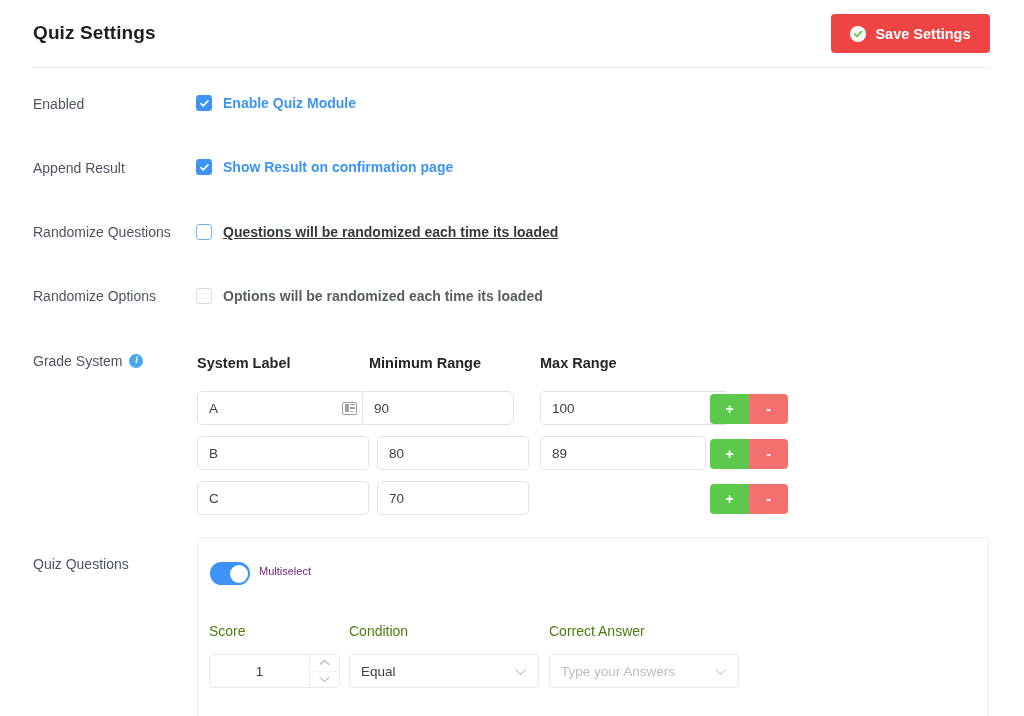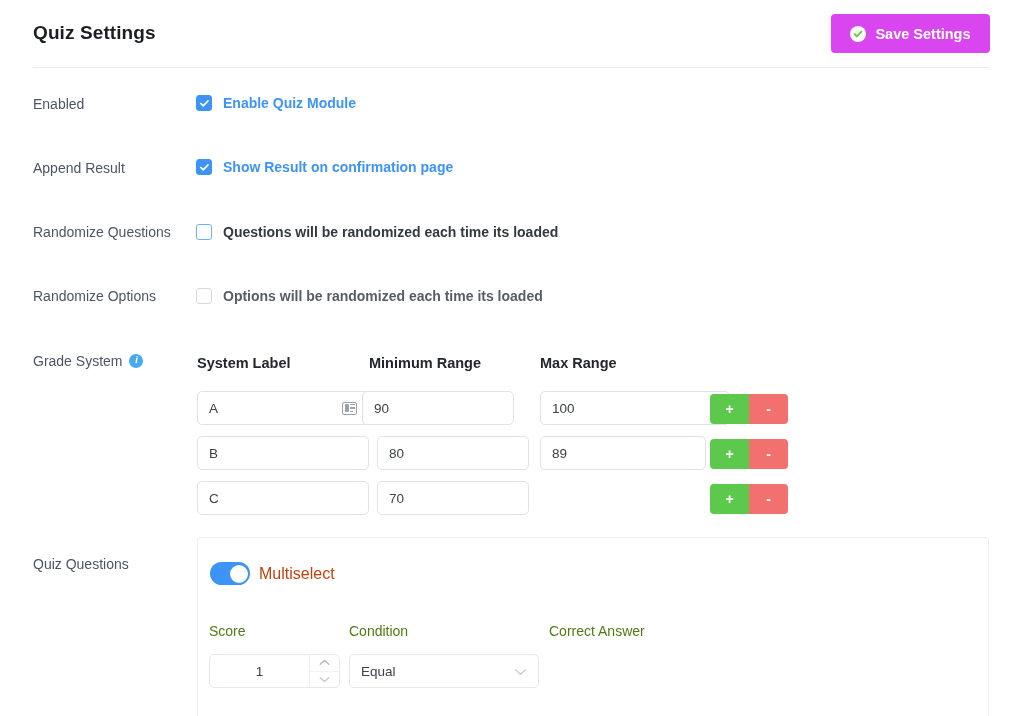--- a/index.html
+++ b/index.html
@@ -16,21 +16,21 @@
   .header {
     position: absolute; left: 0; top: 0; width: 1024px; height: 68px;
   }
   .page-title {
     position: absolute; left: 33px; top: 22px;
     font-size: 19px; font-weight: bold; color: #1b1f24; letter-spacing: .1px;
   }
   .save-btn {
     position: absolute; left: 831px; top: 14px;
     width: 159px; height: 39px;
-    background: #d946ef; border: none; border-radius: 4px;
+    background: #ef4444; border: none; border-radius: 4px;
     display: flex; align-items: center; justify-content: center; gap: 9px;
     cursor: pointer; padding: 0;
   }
   .save-btn .lbl { font-size: 14.5px; font-weight: bold; color: #ffffff; font-family: "Liberation Sans", sans-serif; }
   .check-circle {
     width: 16px; height: 16px; border-radius: 50%; background: #ffffff;
     display: flex; align-items: center; justify-content: center; flex: none;
   }
   .check-circle svg { display: block; }
   .divider {
@@ -54,21 +54,21 @@
   .cbox {
     width: 16px; height: 16px; border-radius: 3px; flex: none;
     display: flex; align-items: center; justify-content: center;
   }
   .cbox.on { background: #3d94f6; border: 1px solid #3d94f6; }
   .cbox.off-focus { background: #fff; border: 1px solid #6fb2f5; }
   .cbox.off { background: #fdfdfe; border: 1px solid #d5d9de; }
   .cbox svg { display: block; }
   .cb-label { font-size: 14px; white-space: nowrap; }
   .cb-label.blue { color: #3d94f6; font-weight: bold; }
-  .cb-label.dark { color: #33393f; font-weight: bold; }
+  .cb-label.dark { color: #33393f; font-weight: bold; text-decoration: underline; }
   .cb-label.muted { color: #575d64; font-weight: bold; }
 
   
   .col-head {
     position: absolute; top: 355px;
     font-size: 14.5px; font-weight: bold; color: #22272c;
   }
   .fld {
     position: absolute; height: 34px;
     background: #fff; border: 1px solid #dfe3e8; border-radius: 5px;
@@ -103,21 +103,21 @@
   .toggle {
     position: absolute; left: 210px; top: 562px;
     width: 40px; height: 23px; border-radius: 12px; background: #3d94f6; cursor: pointer;
   }
   .toggle .knob {
     position: absolute; right: 2.5px; top: 2.5px; width: 18px; height: 18px;
     border-radius: 50%; background: #fff;
   }
   .toggle-label {
     position: absolute; left: 259px; top: 565px;
-    font-size: 16px; color: #c2410c;
+    font-size: 11px; color: #701a75;
   }
   .sub-head {
     position: absolute; top: 623px; font-size: 14px; color: #4d7c0f;
   }
   .stepper {
     position: absolute; left: 209px; top: 654px; width: 131px; height: 34px;
     border: 1px solid #e5e8ec; border-radius: 5px; background: #fff;
     display: flex; align-items: stretch;
   }
   .stepper .num {
@@ -280,14 +280,22 @@
 
   <div class="sel" style="left:349px; width:190px">
     <span class="t filled">Equal</span>
     <span class="chev">
       <svg width="13" height="8" viewBox="0 0 13 8">
           <path d="M1.4 1.6 L6.5 6.3 L11.6 1.6" stroke="#c3c8ce" stroke-width="1.25" fill="none" stroke-linecap="round" stroke-linejoin="round"></path>
         </svg>
     </span>
   </div>
 
+  <div class="sel" style="left:549px; width:190px">
+    <span class="t ph">Type your Answers</span>
+    <span class="chev">
+      <svg width="13" height="8" viewBox="0 0 13 8">
+          <path d="M1.4 1.6 L6.5 6.3 L11.6 1.6" stroke="#cfd4d9" stroke-width="1.25" fill="none" stroke-linecap="round" stroke-linejoin="round"></path>
+        </svg>
+    </span>
+  </div>
 
 </div>
 
 </body></html>

